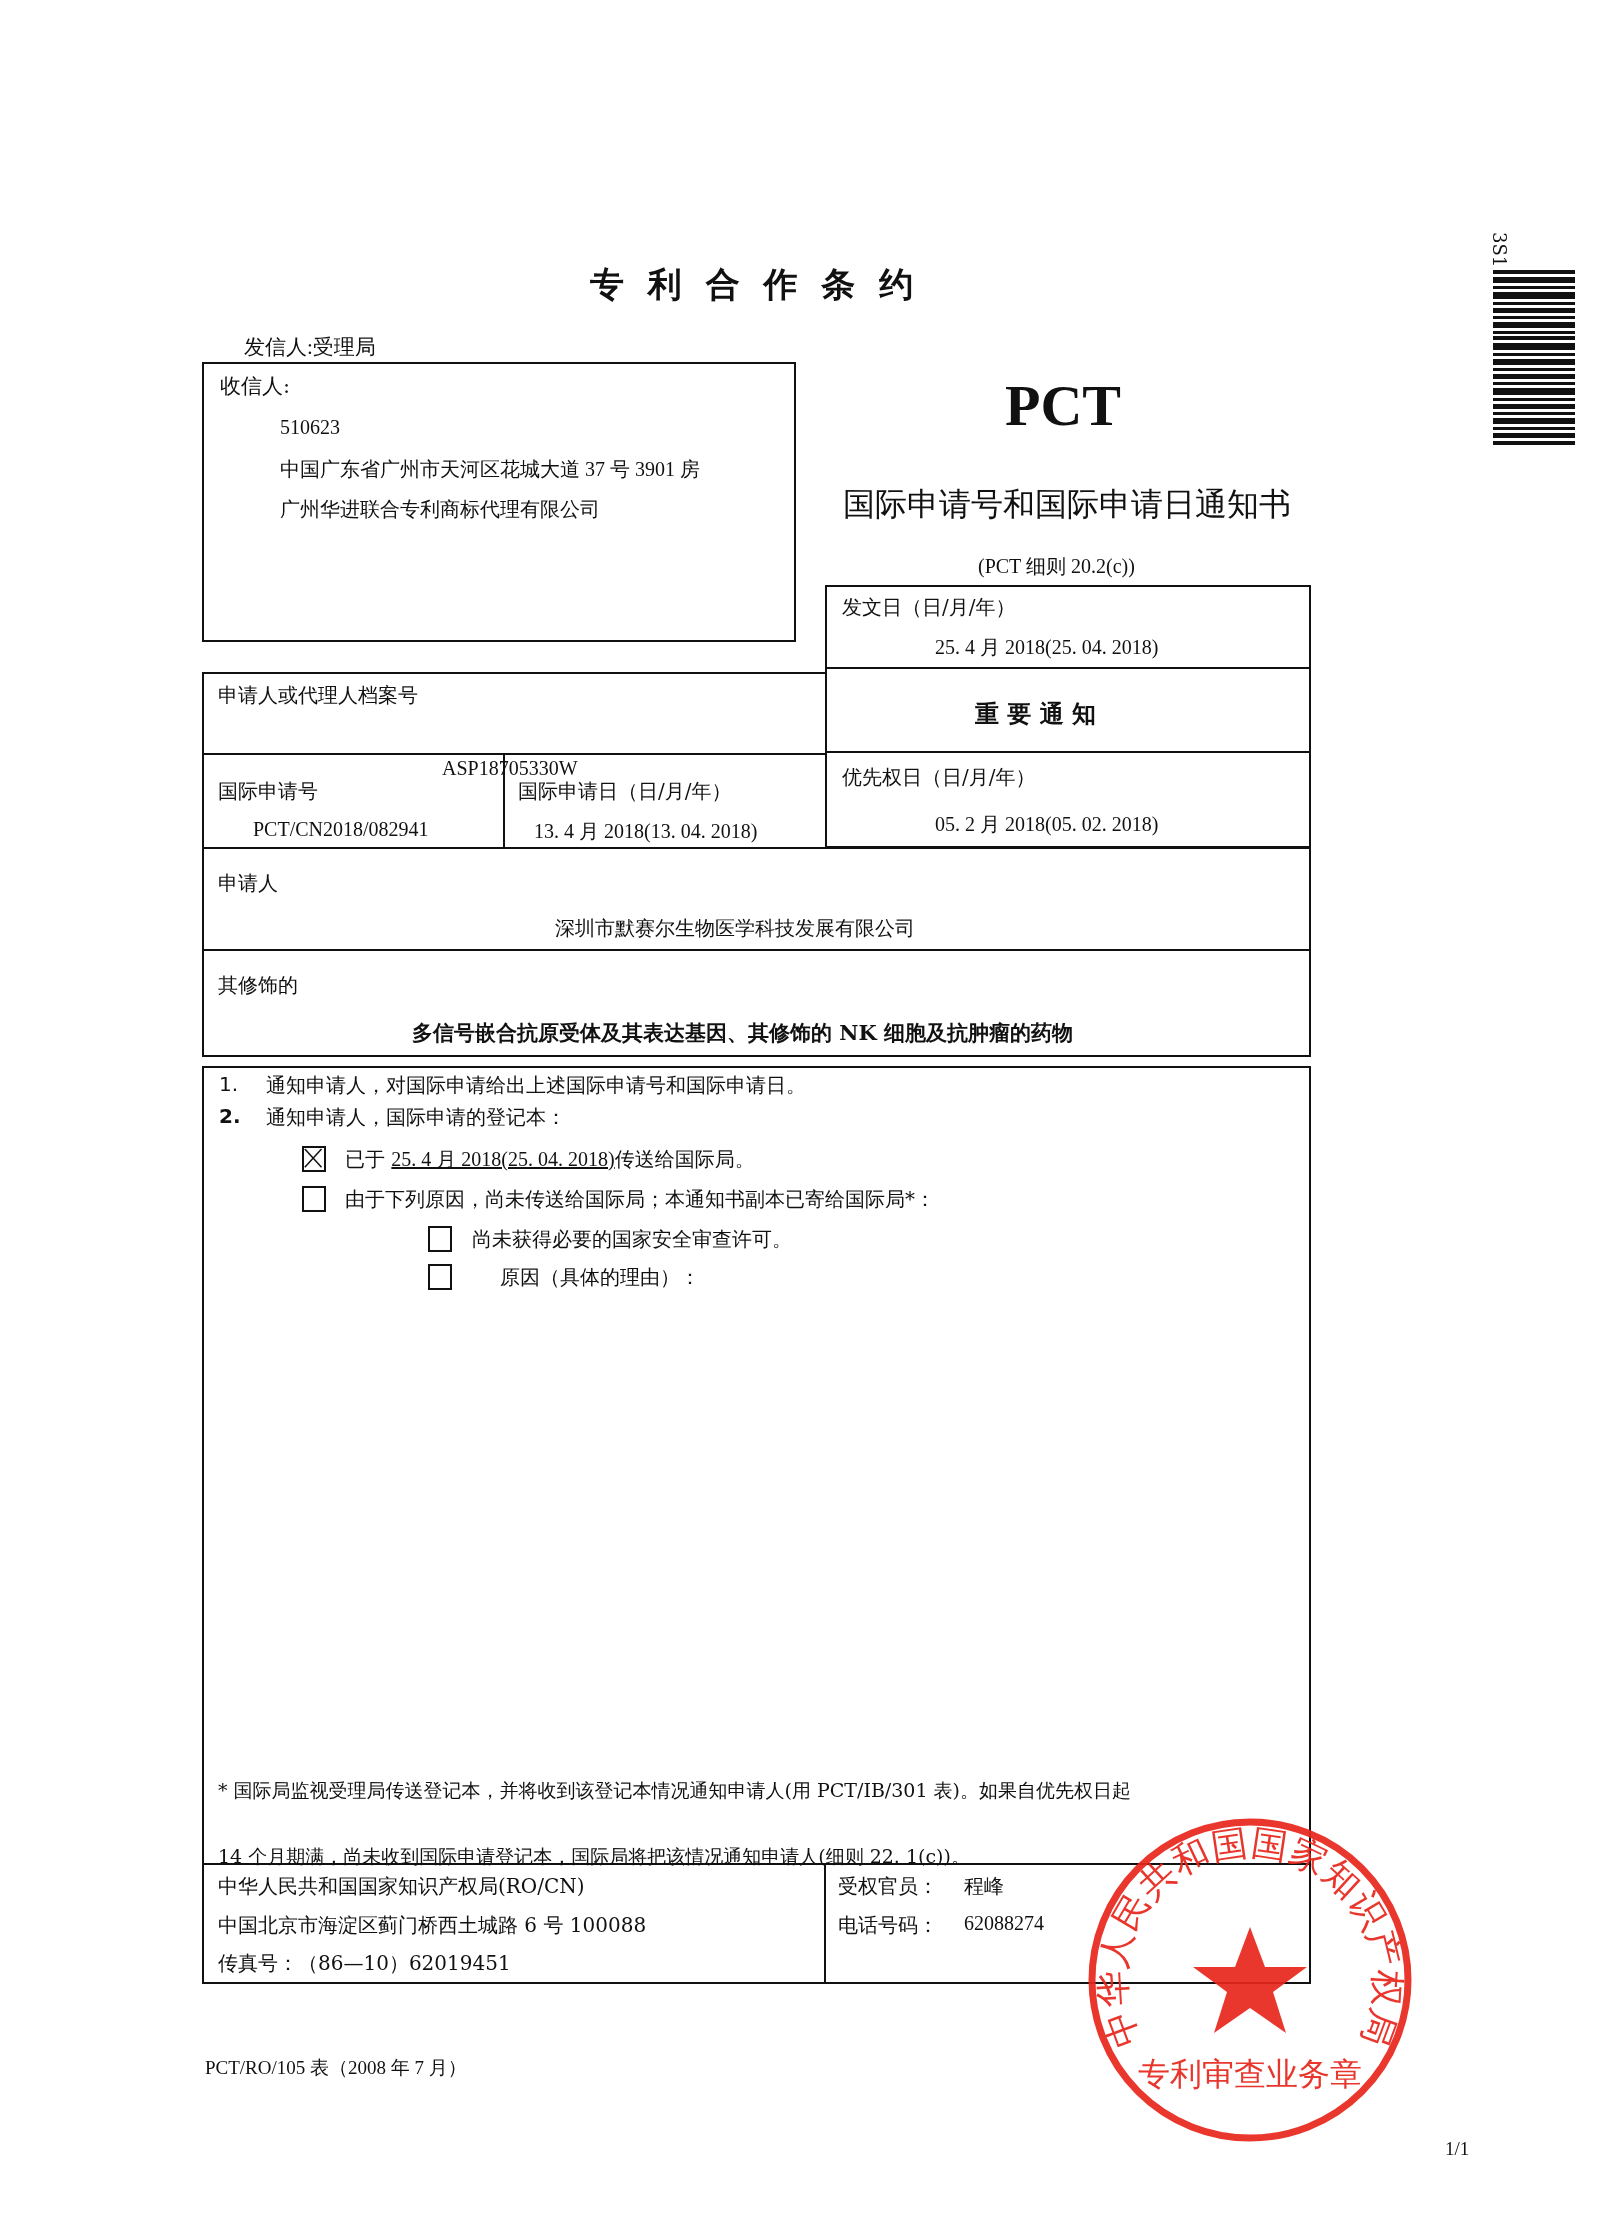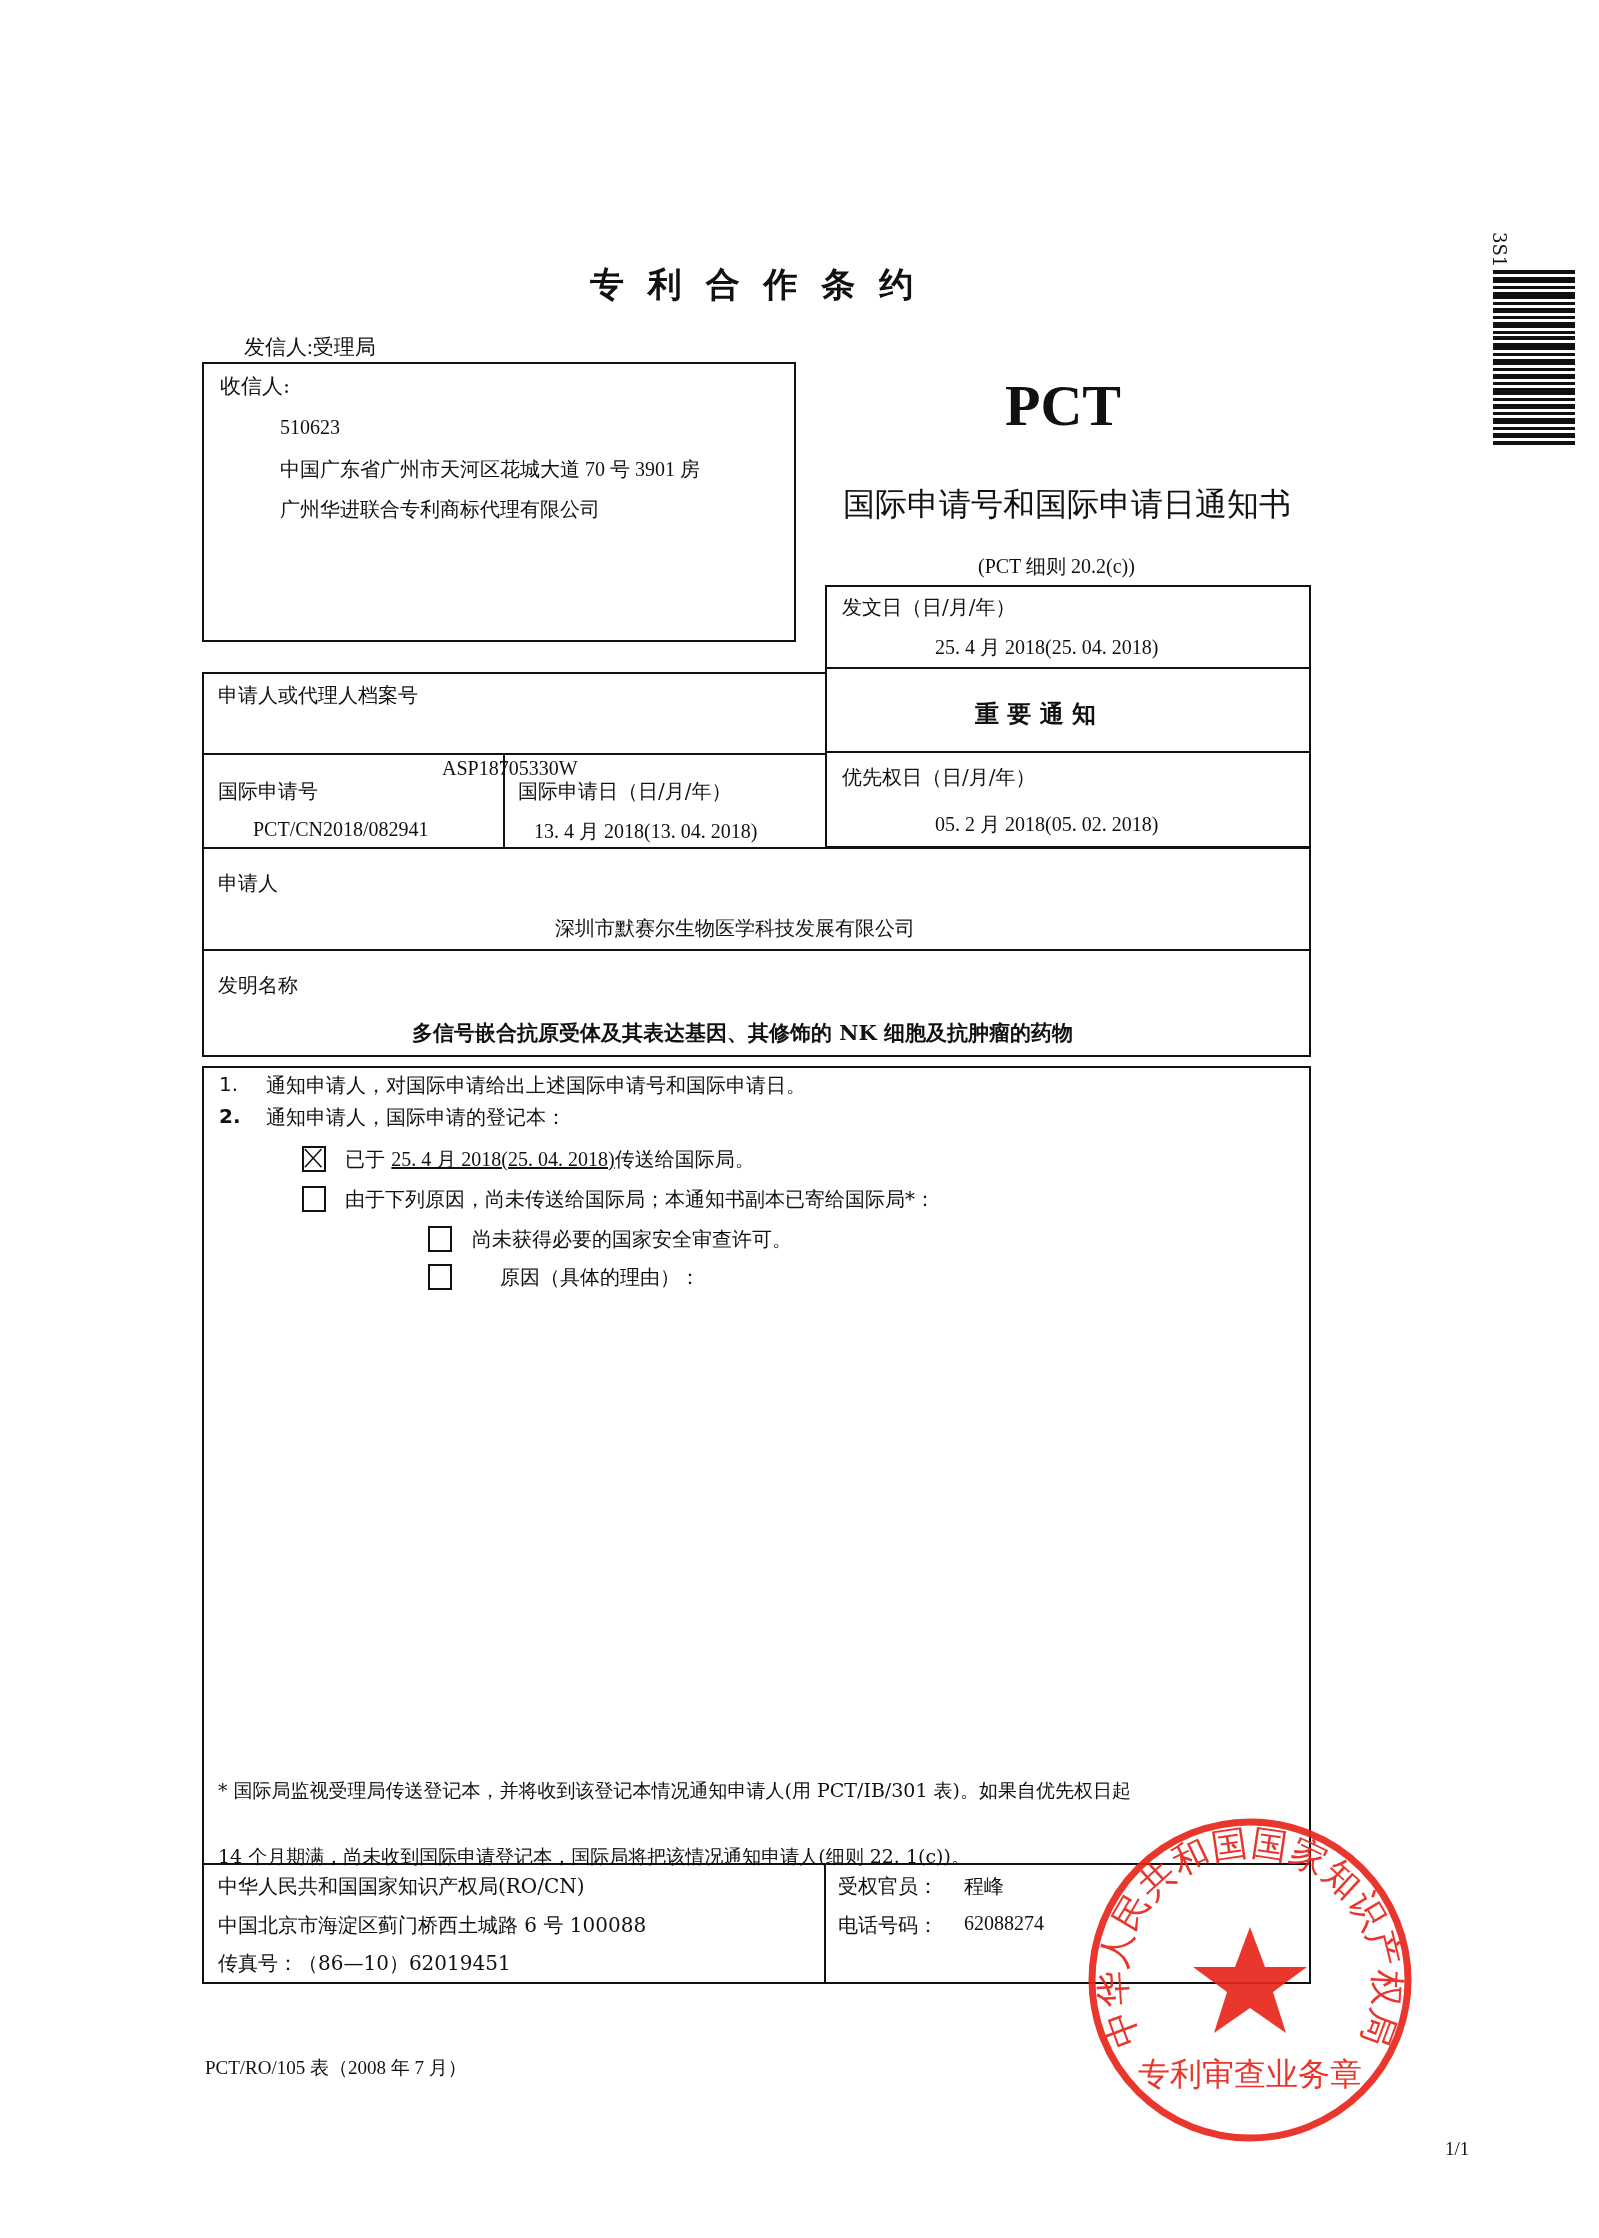--- a/index.html
+++ b/index.html
@@ -50,21 +50,21 @@
   <div style="top:157px;height:3px"></div>
     <div style="top:163px;height:5px"></div>
     <div style="top:171px;height:4px"></div>
 </div>
 
 <div class="abs t21 serif" style="left:220px; top:333px;margin-left:24px;">发信人:受理局</div>
 
 <div class="box" style="left:202px; top:362px; width:594px; height:280px;">
   <div class="abs t21" style="left:16px; top:8px;">收信人:</div>
   <div class="abs t20 serif" style="left:76px; top:52px;">510623</div>
-  <div class="abs t20 serif" style="left:76px; top:92px;">中国广东省广州市天河区花城大道 70 号 3901 房</div>
+  <div class="abs t20 serif" style="left:76px; top:92px;">中国广东省广州市天河区花城大道 37 号 3901 房</div>
   <div class="abs t20 serif" style="left:76px; top:132px;">广州华进联合专利商标代理有限公司</div>
 </div>
 
 <div class="abs serif" style="left:1005px; top:372px; font-size:58px; font-weight:bold;">PCT</div>
 <div class="abs sans" style="left:843px; top:483px; font-size:32px; white-space:nowrap;">国际申请号和国际申请日通知书</div>
 <div class="abs t20 serif" style="left:978px; top:553px;">(PCT  细则 20.2(c))</div>
 
 <div class="box" style="left:825px; top:585px; width:486px; height:263px;"></div>
 <div class="hline" style="left:825px; top:667px; width:486px;"></div>
 <div class="hline" style="left:825px; top:751px; width:486px;"></div>
@@ -81,21 +81,21 @@
 <div class="abs t20 serif" style="left:442px; top:725px;margin-top:32px;">ASP18705330W</div>
 <div class="abs t20" style="left:218px; top:778px;">国际申请号</div>
 <div class="abs t20 serif" style="left:253px; top:818px;">PCT/CN2018/082941</div>
 <div class="abs t20" style="left:518px; top:778px;">国际申请日（日/月/年）</div>
 <div class="abs t20 serif" style="left:534px; top:818px;text-align:right;">13. 4 月 2018(13. 04. 2018)</div>
 
 <div class="box" style="left:202px; top:847px; width:1109px; height:210px;"></div>
 <div class="hline" style="left:202px; top:949px; width:1109px;"></div>
 <div class="abs t20" style="left:218px; top:870px;">申请人</div>
 <div class="abs t20" style="left:555px; top:915px;">深圳市默赛尔生物医学科技发展有限公司</div>
-<div class="abs t20" style="left:218px; top:972px;">发明名称</div>
+<div class="abs t20" style="left:218px; top:972px;">其修饰的</div>
 <div class="abs t21" style="left:412px; top:1019px; font-weight:bold;">多信号嵌合抗原受体及其表达基因、其修饰的 NK 细胞及抗肿瘤的药物</div>
 
 <div class="box" style="left:202px; top:1066px; width:1109px; height:918px;"></div>
 <div class="hline" style="left:202px; top:1863px; width:1109px;"></div>
 <div class="vline" style="left:824px; top:1863px; height:120px;"></div>
 
 <div class="abs t20 sans" style="left:219px; top:1072px;">1.</div>
 <div class="abs t20" style="left:266px; top:1072px;">通知申请人，对国际申请给出上述国际申请号和国际申请日。</div>
 <div class="abs t20 sans" style="left:219px; top:1104px; font-weight:bold;">2.</div>
 <div class="abs t20" style="left:266px; top:1104px;">通知申请人，国际申请的登记本：</div>

